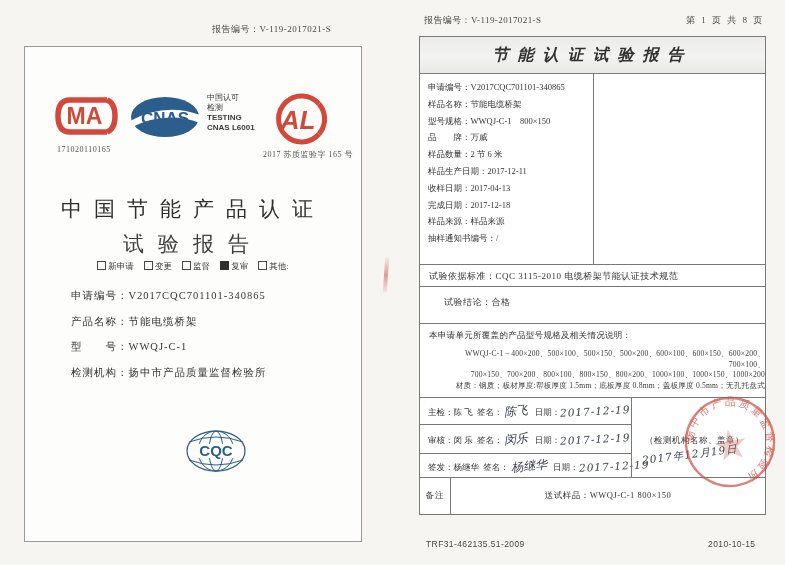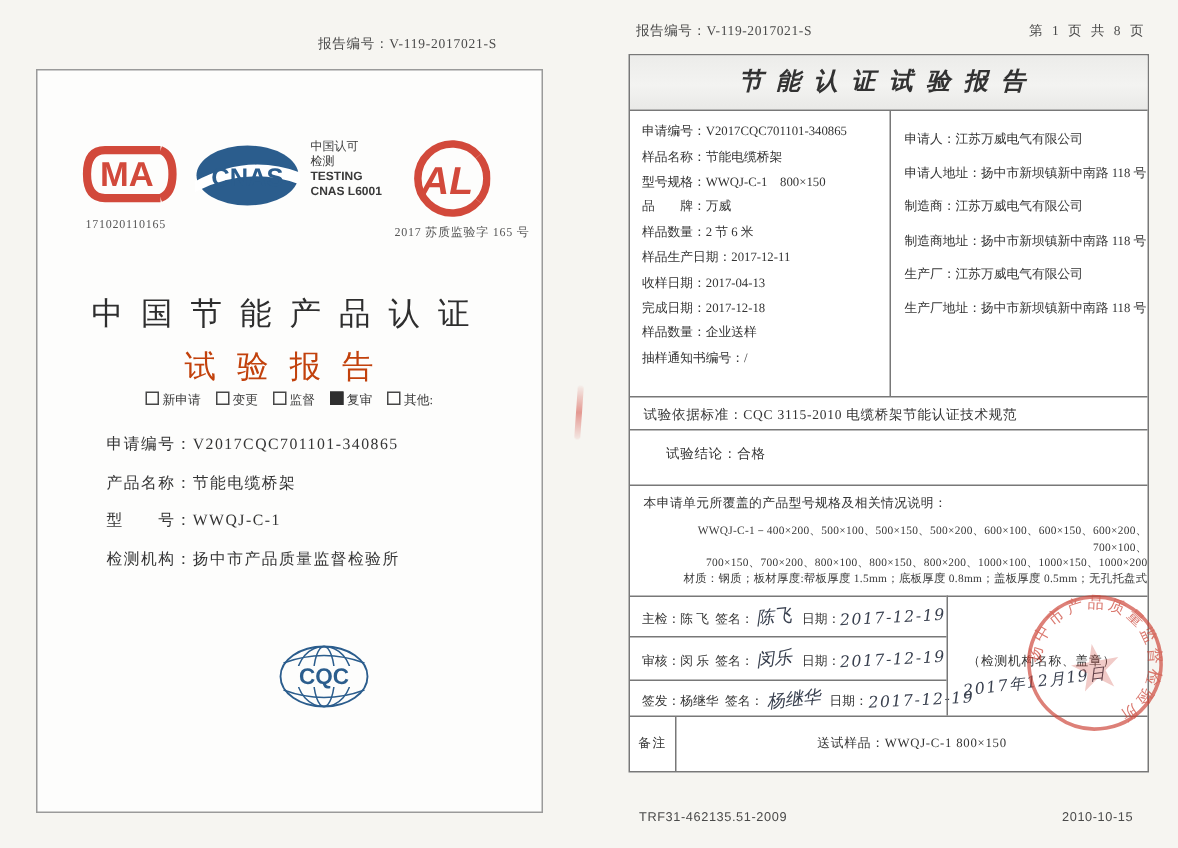--- a/index.html
+++ b/index.html
@@ -7,21 +7,21 @@
   .canvas{position:relative;width:785px;height:565px;}
   .abs{position:absolute;}
   
   .page-left{position:absolute;left:24px;top:46px;width:336px;height:494px;background:#fdfdfc;border:1px solid #9a9a9a;}
   .lp-report-no{position:absolute;left:212px;top:23px;font-size:9px;letter-spacing:.5px;color:#4a4a4a;}
   .logo-row{position:absolute;left:0;top:44px;width:336px;height:60px;}
   .logo-num{font-size:8px;color:#555;letter-spacing:.5px;}
   .cnas-side{position:absolute;left:182px;top:2px;font-size:8px;line-height:10px;color:#3a3a3a;font-family:"Liberation Sans",sans-serif;}
   .cnas-side .b{font-weight:bold;}
   .lp-title1{position:absolute;left:0;top:148px;width:100%;text-align:center;font-size:21px;letter-spacing:12px;color:#2e2e2e;}
-  .lp-title2{position:absolute;left:0;top:183px;width:100%;text-align:center;font-size:21px;letter-spacing:14px;color:#c2410c;}
+  .lp-title2{position:absolute;left:0;top:183px;width:100%;text-align:center;font-size:21px;letter-spacing:14px;color:#404040;}
   .lp-checks{position:absolute;left:0;top:214px;width:100%;text-align:center;font-size:8.5px;color:#3a3a3a;}
   .lp-checks .item{margin:0 4px;white-space:nowrap;}
   .cbx{display:inline-block;width:7px;height:7px;border:1px solid #474747;margin-right:2px;vertical-align:-1px;background:#fdfdfc;}
   .cbx.checked{background:#2f2f2f;border-color:#2f2f2f;}
   .lp-fields{position:absolute;left:46px;top:242px;font-size:10.5px;color:#343434;}
   .lp-field{margin-bottom:11.5px;letter-spacing:1px;white-space:nowrap;}
   .gutter-mark{position:absolute;left:384px;top:257px;width:4px;height:36px;border-radius:3px;
     background:linear-gradient(180deg,rgba(214,90,80,.05),rgba(210,60,50,.5),rgba(214,90,80,.08));
     transform:rotate(4deg);filter:blur(.4px);}
   
@@ -137,30 +137,22 @@
     <div class="pr-info">
       <div class="pr-info-l">
         <div class="iline">申请编号：V2017CQC701101-340865</div>
         <div class="iline">样品名称：节能电缆桥架</div>
         <div class="iline">型号规格：WWQJ-C-1　800×150</div>
         <div class="iline">品　　牌：万威</div>
         <div class="iline">样品数量：2 节 6 米</div>
         <div class="iline">样品生产日期：2017-12-11</div>
         <div class="iline">收样日期：2017-04-13</div>
         <div class="iline">完成日期：2017-12-18</div>
-        <div class="iline">样品数量：企业送样</div>
+        <div class="iline">样品来源：样品来源</div>
         <div class="iline">抽样通知书编号：/</div>
-      </div>
-      <div class="pr-info-r">
-        <div class="rline">申请人：江苏万威电气有限公司</div>
-        <div class="rline">申请人地址：扬中市新坝镇新中南路 118 号</div>
-        <div class="rline">制造商：江苏万威电气有限公司</div>
-        <div class="rline">制造商地址：扬中市新坝镇新中南路 118 号</div>
-        <div class="rline">生产厂：江苏万威电气有限公司</div>
-        <div class="rline">生产厂地址：扬中市新坝镇新中南路 118 号</div>
       </div>
     </div>
 
     <div class="pr-row pr-standards">试验依据标准：CQC 3115-2010 电缆桥架节能认证技术规范</div>
     <div class="pr-row pr-conclusion">试验结论：合格</div>
 
     <div class="pr-row pr-models">
       <div class="models-head">本申请单元所覆盖的产品型号规格及相关情况说明：</div>
       <div class="models-lines">
         <div>WWQJ-C-1－400×200、500×100、500×150、500×200、600×100、600×150、600×200、700×100、</div>

